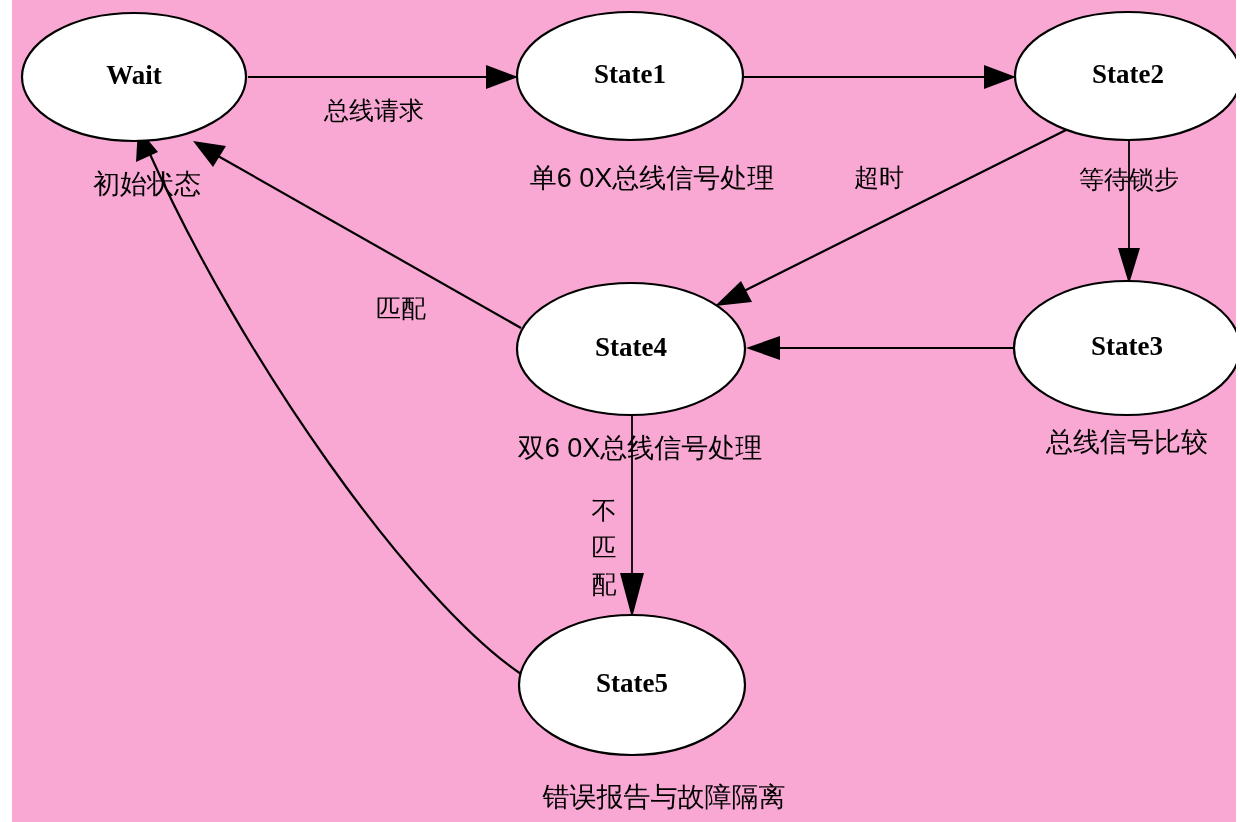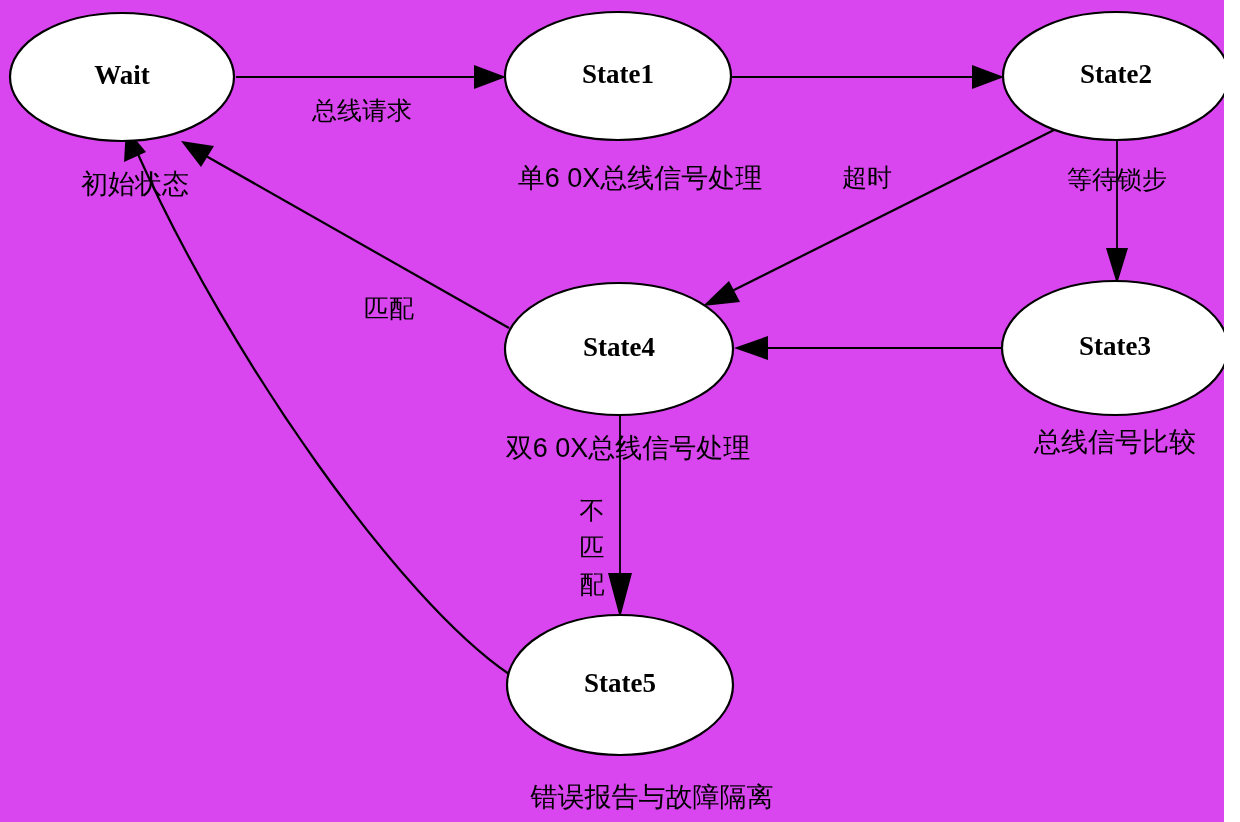--- a/index.html
+++ b/index.html
@@ -7,22 +7,23 @@
     padding: 0;
     background: #ffffff;
   }
   body {
     font-family: "Liberation Serif", "DejaVu Serif", serif;
   }
   #diagram-root {
     position: relative;
     width: 1224px;
     height: 822px;
-    background: #d946ef;
+    background: #f9a8d4;
     overflow: hidden;
+    margin-left: 12px;
   }
   svg#diagram-canvas {
     position: absolute;
     top: 0;
     left: 0;
     width: 1240px;
     height: 822px;
     display: block;
   }
   .node-ellipse {

